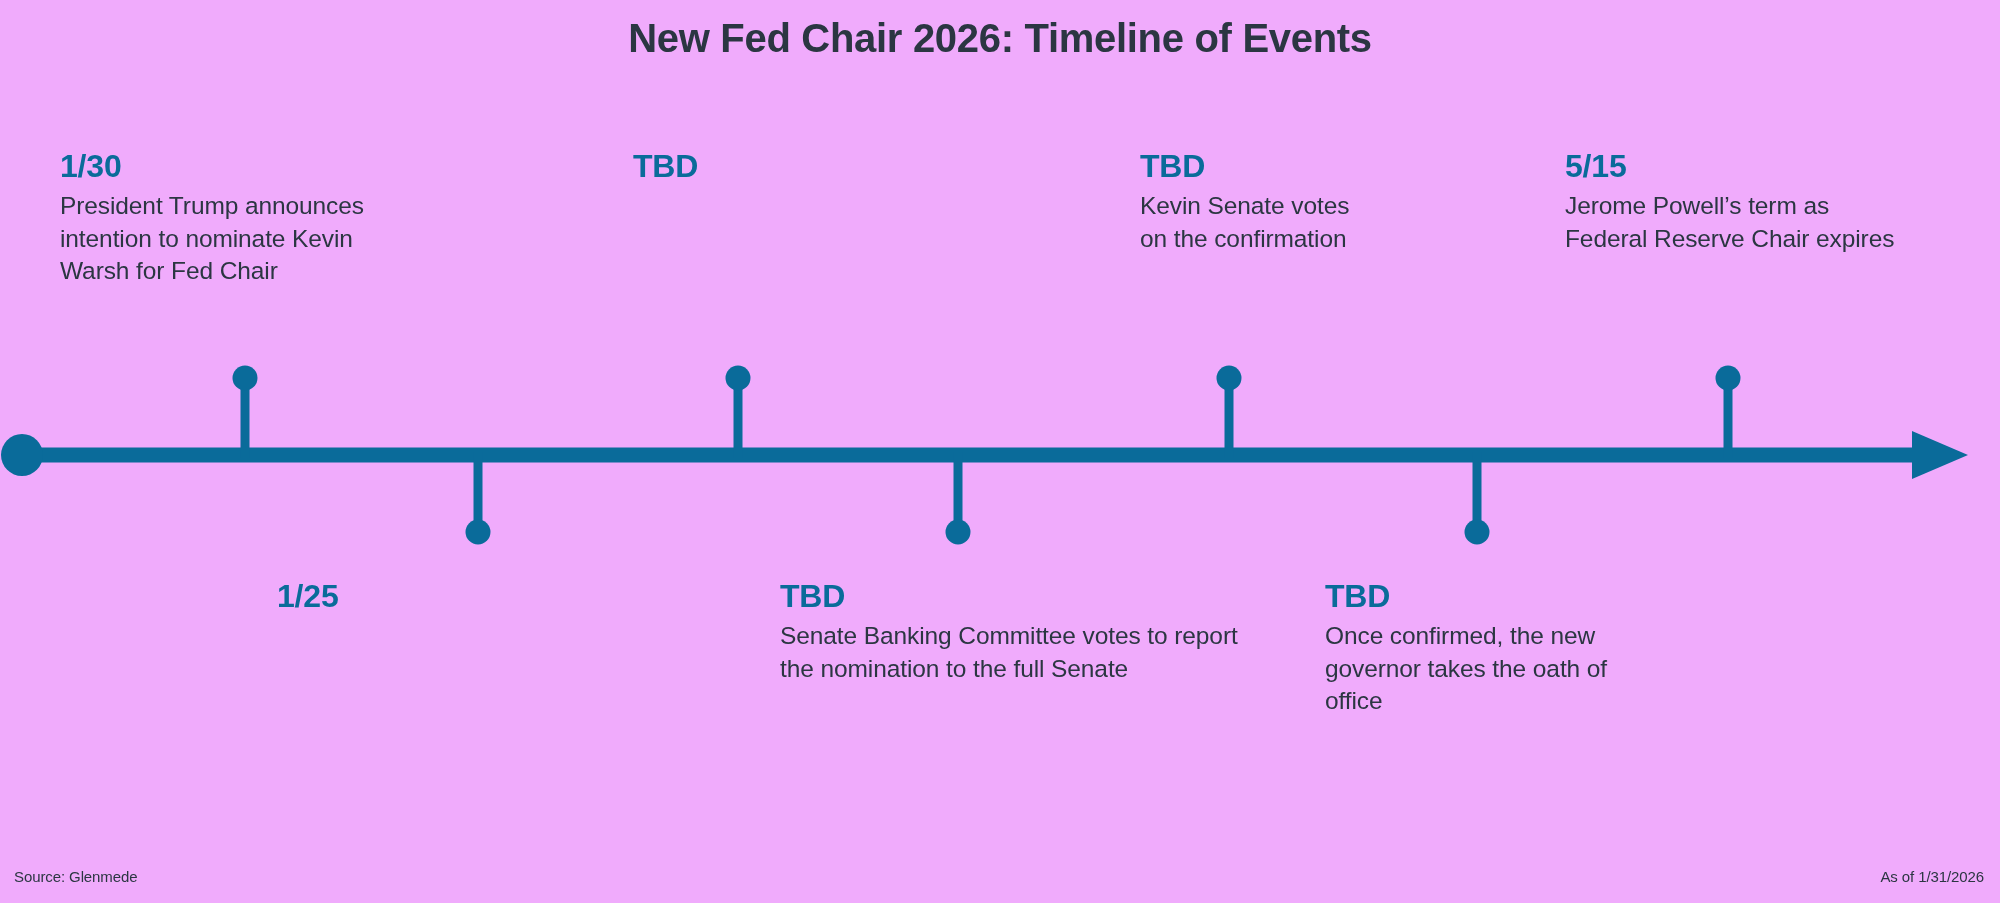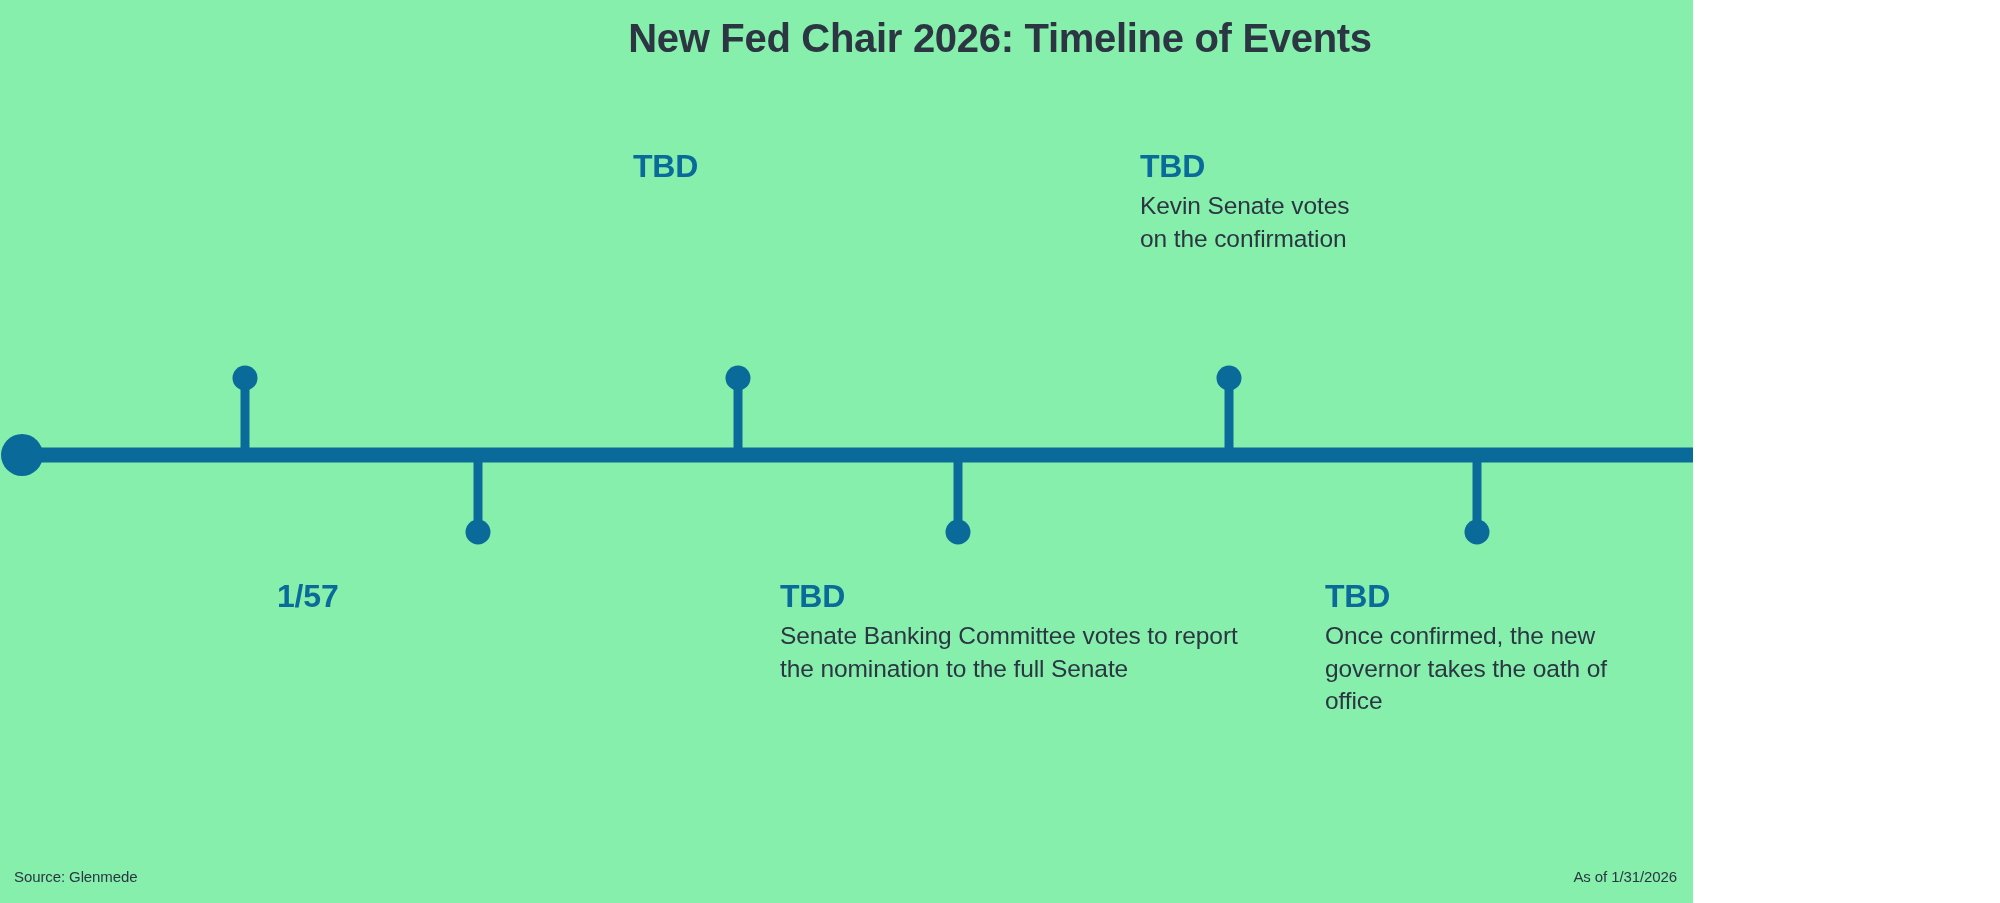--- a/index.html
+++ b/index.html
@@ -7,23 +7,23 @@
     margin: 0;
     padding: 0;
     background: #ffffff;
   }
   body {
     font-family: "Liberation Sans", sans-serif;
     -webkit-font-smoothing: antialiased;
   }
   #canvas {
     position: relative;
-    width: 1693px;
+    width: 2000px;
     height: 903px;
-    background: #86efac;
+    background: #f0abfc;
     overflow: hidden;
   }
 
   
   #chart-title {
     position: absolute;
     left: 0;
     top: 14px;
     width: 2000px;
     text-align: center;
@@ -119,33 +119,41 @@
     <g>
       <line x1="958" y1="122" x2="958" y2="202" stroke="#0a6b9a" stroke-width="9"></line>
       <circle cx="958" cy="202" r="12.5" fill="#0a6b9a"></circle>
     </g>
     <g>
       <line x1="1477" y1="122" x2="1477" y2="202" stroke="#0a6b9a" stroke-width="9"></line>
       <circle cx="1477" cy="202" r="12.5" fill="#0a6b9a"></circle>
     </g>
   </svg>
 
+  <div class="event-block above" id="event-above-0" style="left: 60px; top: 150px; width: 360px;">
+    <div class="event-date" style="color: rgb(10, 107, 154);">1/30</div>
+    <div class="event-desc" style="color: rgb(43, 54, 66);">President Trump announces intention to nominate Kevin Warsh for Fed Chair</div>
+  </div>
 
   <div class="event-block above" id="event-above-1" style="left: 633px; top: 150px; width: 250px;">
     <div class="event-date" style="color: rgb(10, 107, 154);">TBD</div>
   </div>
 
   <div class="event-block above" id="event-above-2" style="left: 1140px; top: 150px; width: 215px;">
     <div class="event-date" style="color: rgb(10, 107, 154);">TBD</div>
     <div class="event-desc" style="color: rgb(43, 54, 66);">Kevin Senate votes on the confirmation</div>
   </div>
 
+  <div class="event-block above" id="event-above-3" style="left: 1565px; top: 150px; width: 340px;">
+    <div class="event-date" style="color: rgb(10, 107, 154);">5/15</div>
+    <div class="event-desc" style="color: rgb(43, 54, 66);">Jerome Powell’s term as Federal Reserve Chair expires</div>
+  </div>
 
   <div class="event-block below" id="event-below-0" style="left: 277px; top: 580px; width: 330px;">
-    <div class="event-date" style="color: rgb(10, 107, 154);">1/57</div>
+    <div class="event-date" style="color: rgb(10, 107, 154);">1/25</div>
   </div>
 
   <div class="event-block below" id="event-below-1" style="left: 780px; top: 580px; width: 460px;">
     <div class="event-date" style="color: rgb(10, 107, 154);">TBD</div>
     <div class="event-desc" style="color: rgb(43, 54, 66);">Senate Banking Committee votes to report the nomination to the full Senate</div>
   </div>
 
   <div class="event-block below" id="event-below-2" style="left: 1325px; top: 580px; width: 330px;">
     <div class="event-date" style="color: rgb(10, 107, 154);">TBD</div>
     <div class="event-desc" style="color: rgb(43, 54, 66);">Once confirmed, the new governor takes the oath of office</div>

